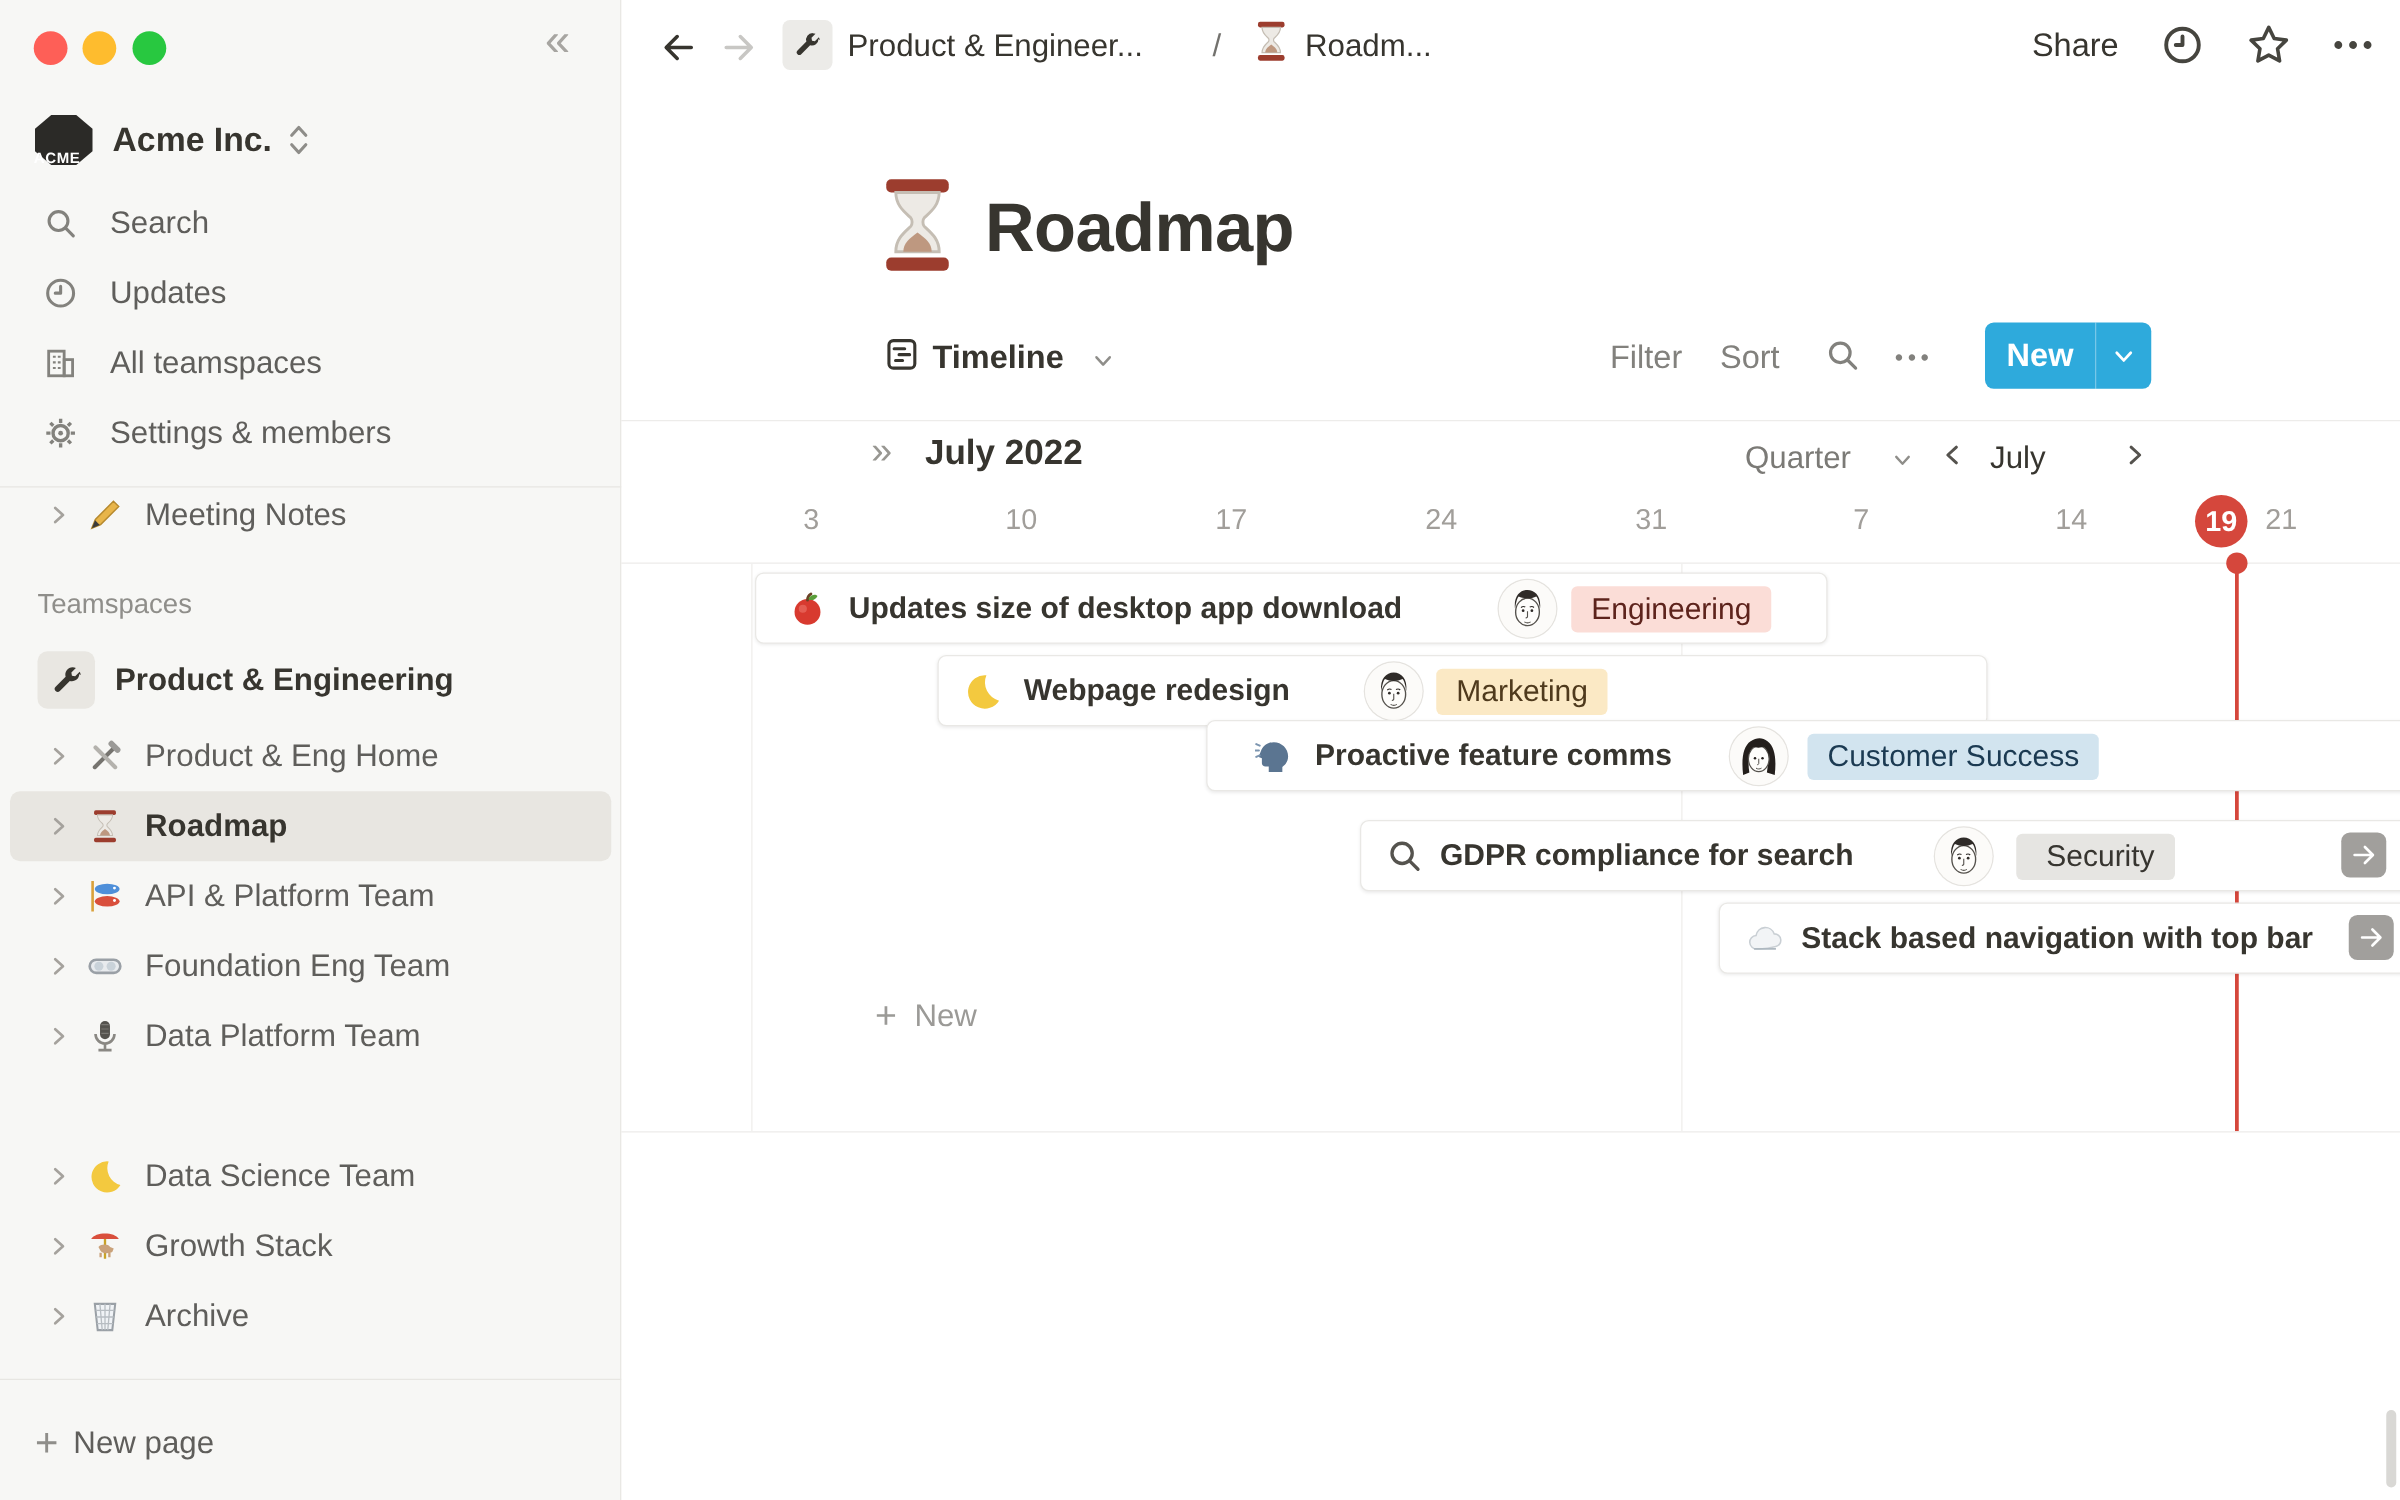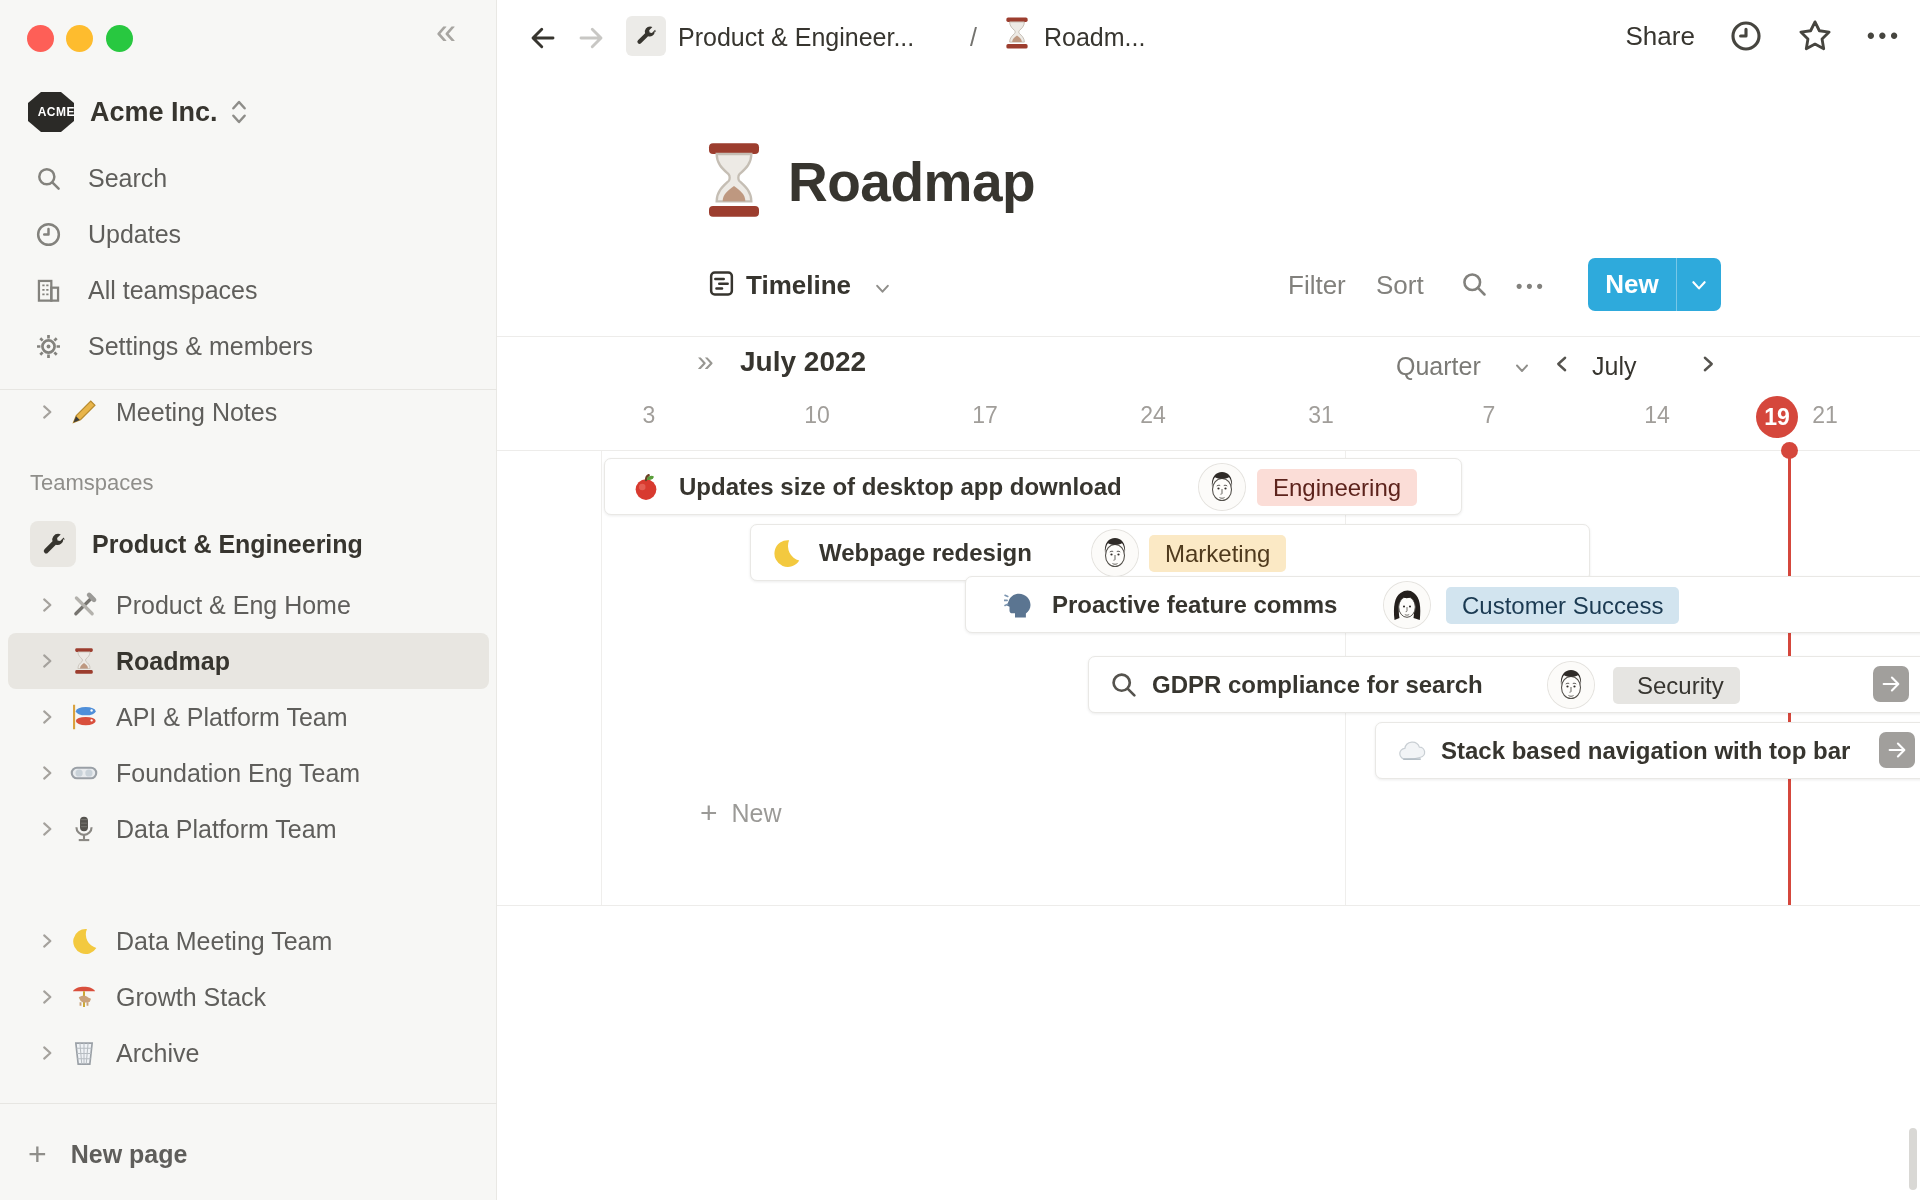--- a/index.html
+++ b/index.html
@@ -8,40 +8,40 @@
   .abs{position:absolute;}
   svg.ic{display:block;}
 
   
   #sidebar{position:absolute;left:0;top:0;width:497px;height:1200px;
     background:var(--sidebar-bg,#F7F7F5);border-right:1px solid #E9E8E4;box-sizing:border-box;}
   .tl{position:absolute;top:25px;width:27px;height:27px;border-radius:50%;}
   .collapse{position:absolute;left:436px;top:14px;font-size:36px;color:#A7A5A1;line-height:36px;cursor:pointer;}
   .ws-row{position:absolute;left:0;top:86px;width:497px;height:52px;display:flex;align-items:center;cursor:pointer;}
   .ws-logo{position:relative;width:48px;height:42px;margin-left:27px;}
-  .ws-logo span{position:absolute;left:0;top:14px;width:48px;text-align:right;color:#fff;
+  .ws-logo span{position:absolute;left:0;top:28px;width:48px;text-align:left;color:#fff;
     font-size:12px;font-weight:bold;letter-spacing:.5px;}
   .ws-name{margin-left:15px;font-size:27px;font-weight:600;color:var(--text-dark);}
   .ws-switch{margin-left:10px;color:#8E8D89;}
   .srow{position:absolute;left:0;width:469px;height:56px;display:flex;align-items:center;cursor:pointer;}
   .srow .s-ic{width:36px;display:flex;justify-content:center;margin-left:30px;color:#83827D;}
   .srow .s-label{margin-left:22px;font-size:25px;font-weight:500;color:var(--text-mid,#5F5E5B);}
   .chev{color:#A5A29D;margin-left:38px;width:18px;flex:0 0 18px;}
   .t-emoji{width:32px;margin-left:12px;display:flex;justify-content:center;}
   .t-label{margin-left:16px;font-size:25px;font-weight:500;color:var(--text-mid);white-space:nowrap;}
   .divider-h{position:absolute;left:0;width:497px;height:1px;background:#E7E6E2;}
   .ts-header{position:absolute;left:30px;top:470px;font-size:22px;font-weight:500;color:#8F8E8A;}
   .ts-root-icon{width:46px;height:46px;border-radius:8px;background:#E9E7E2;margin-left:30px;
     display:flex;align-items:center;justify-content:center;color:#37352F;}
   .ts-root-label{margin-left:16px;font-size:25px;font-weight:600;color:var(--text-dark);}
   .srow.selected{left:8px;width:481px;border-radius:8px;background:#E8E6E1;}
   .srow.selected .chev{margin-left:30px;}
   .srow.selected .t-label{font-weight:700;color:var(--text-dark);}
   .newpage-plus{font-size:32px;color:#8F8E8A;margin-left:28px;line-height:30px;}
-  .newpage-label{margin-left:24px;font-size:25px;font-weight:700;color:var(--text-mid);}
+  .newpage-label{margin-left:12px;font-size:25px;font-weight:400;color:var(--text-mid);}
 
   
   .crumb-chip{position:absolute;left:626px;top:16px;width:40px;height:40px;border-radius:6px;
     background:#ECEBE8;display:flex;align-items:center;justify-content:center;color:#37352F;cursor:pointer;}
   .crumb-text{font-size:25px;color:var(--text-dark);white-space:nowrap;cursor:pointer;}
   .topbar-right{position:absolute;right:18px;top:0;height:72px;display:flex;align-items:center;gap:34px;color:#46453F;}
   .share-label{font-size:26px;color:var(--text-dark);cursor:pointer;}
   .dots{font-size:22px;font-weight:bold;letter-spacing:4px;color:#46453F;cursor:pointer;}
 
   
@@ -394,21 +394,21 @@
       <span class="chev">
           <svg class="ic" width="18" height="18">
             <use href="#i-chevR"></use>
           </svg>
         </span>
       <span class="t-emoji">
           <svg class="ic" width="28" height="28">
             <use href="#i-crescent"></use>
           </svg>
         </span>
-      <span class="t-label">Data Meeting Team</span>
+      <span class="t-label">Data Science Team</span>
     </div>
 
     <div class="srow" style="top:969px">
       <span class="chev">
           <svg class="ic" width="18" height="18">
             <use href="#i-chevR"></use>
           </svg>
         </span>
       <span class="t-emoji">
           <svg class="ic" width="28" height="28">

